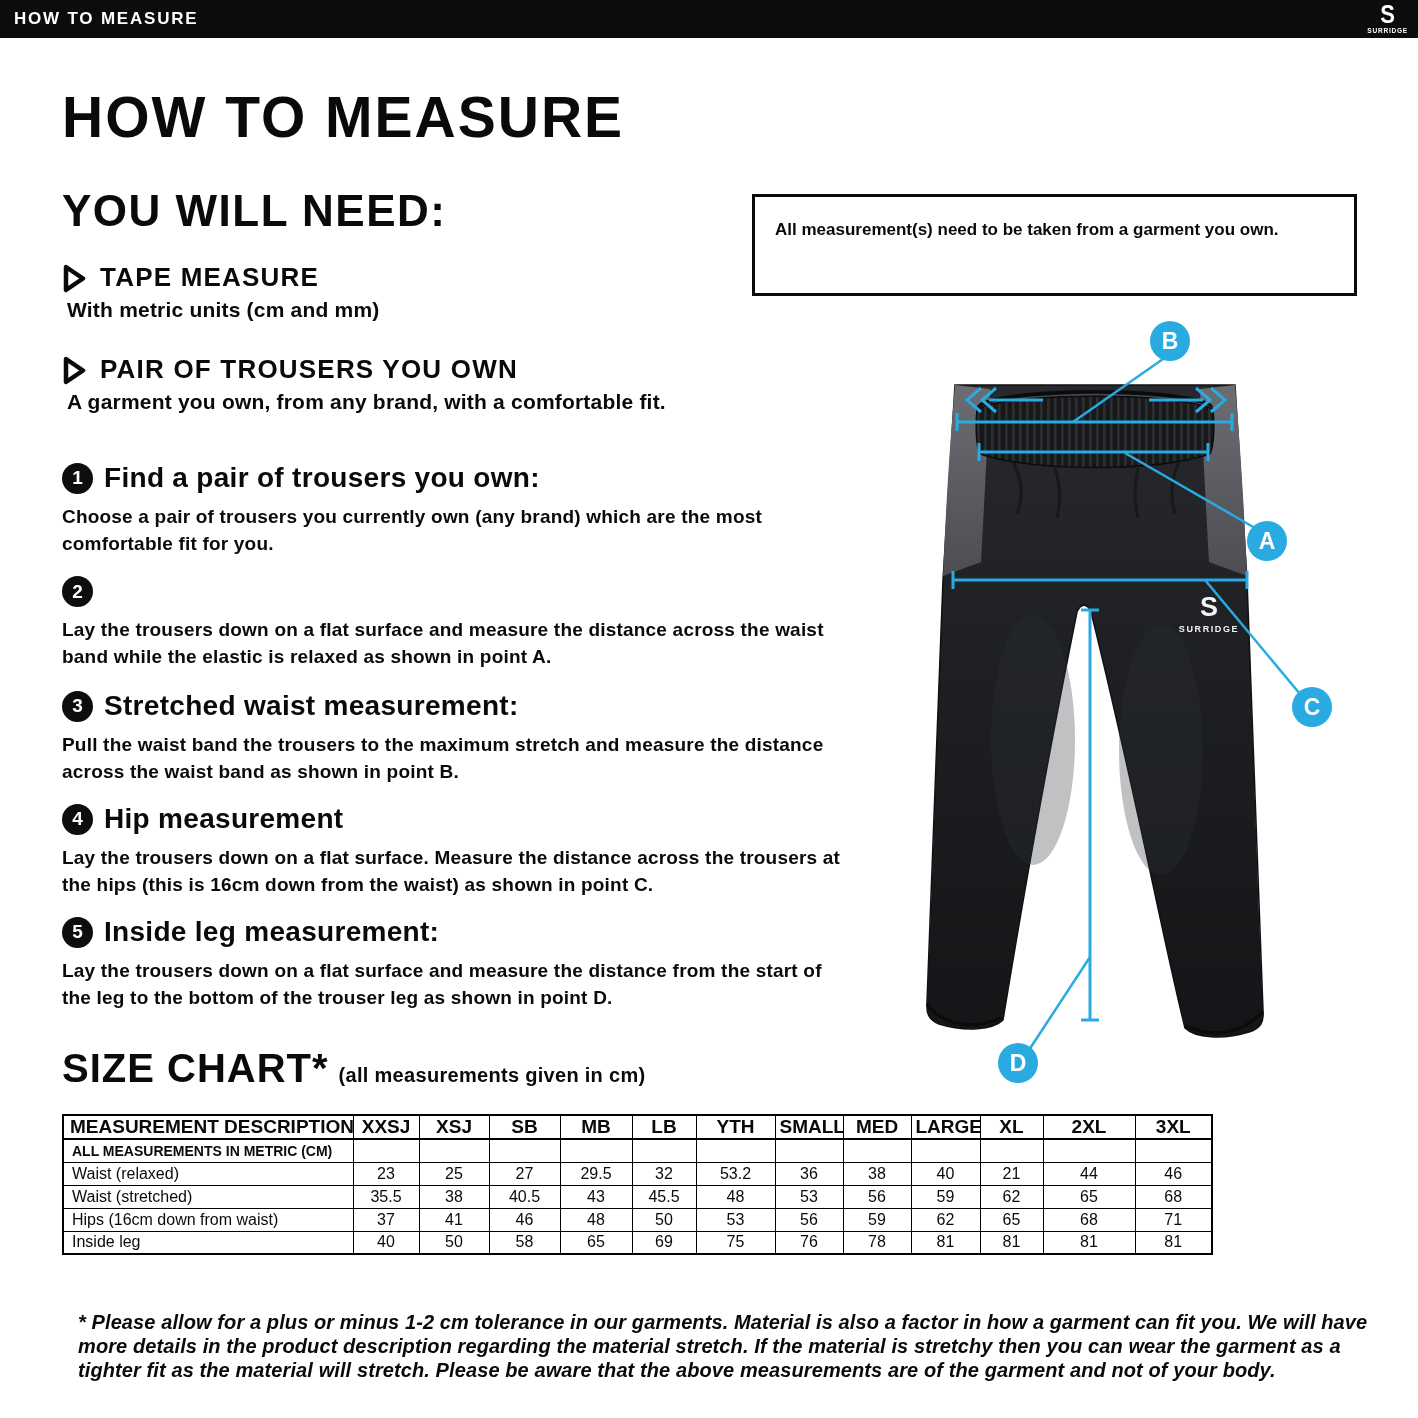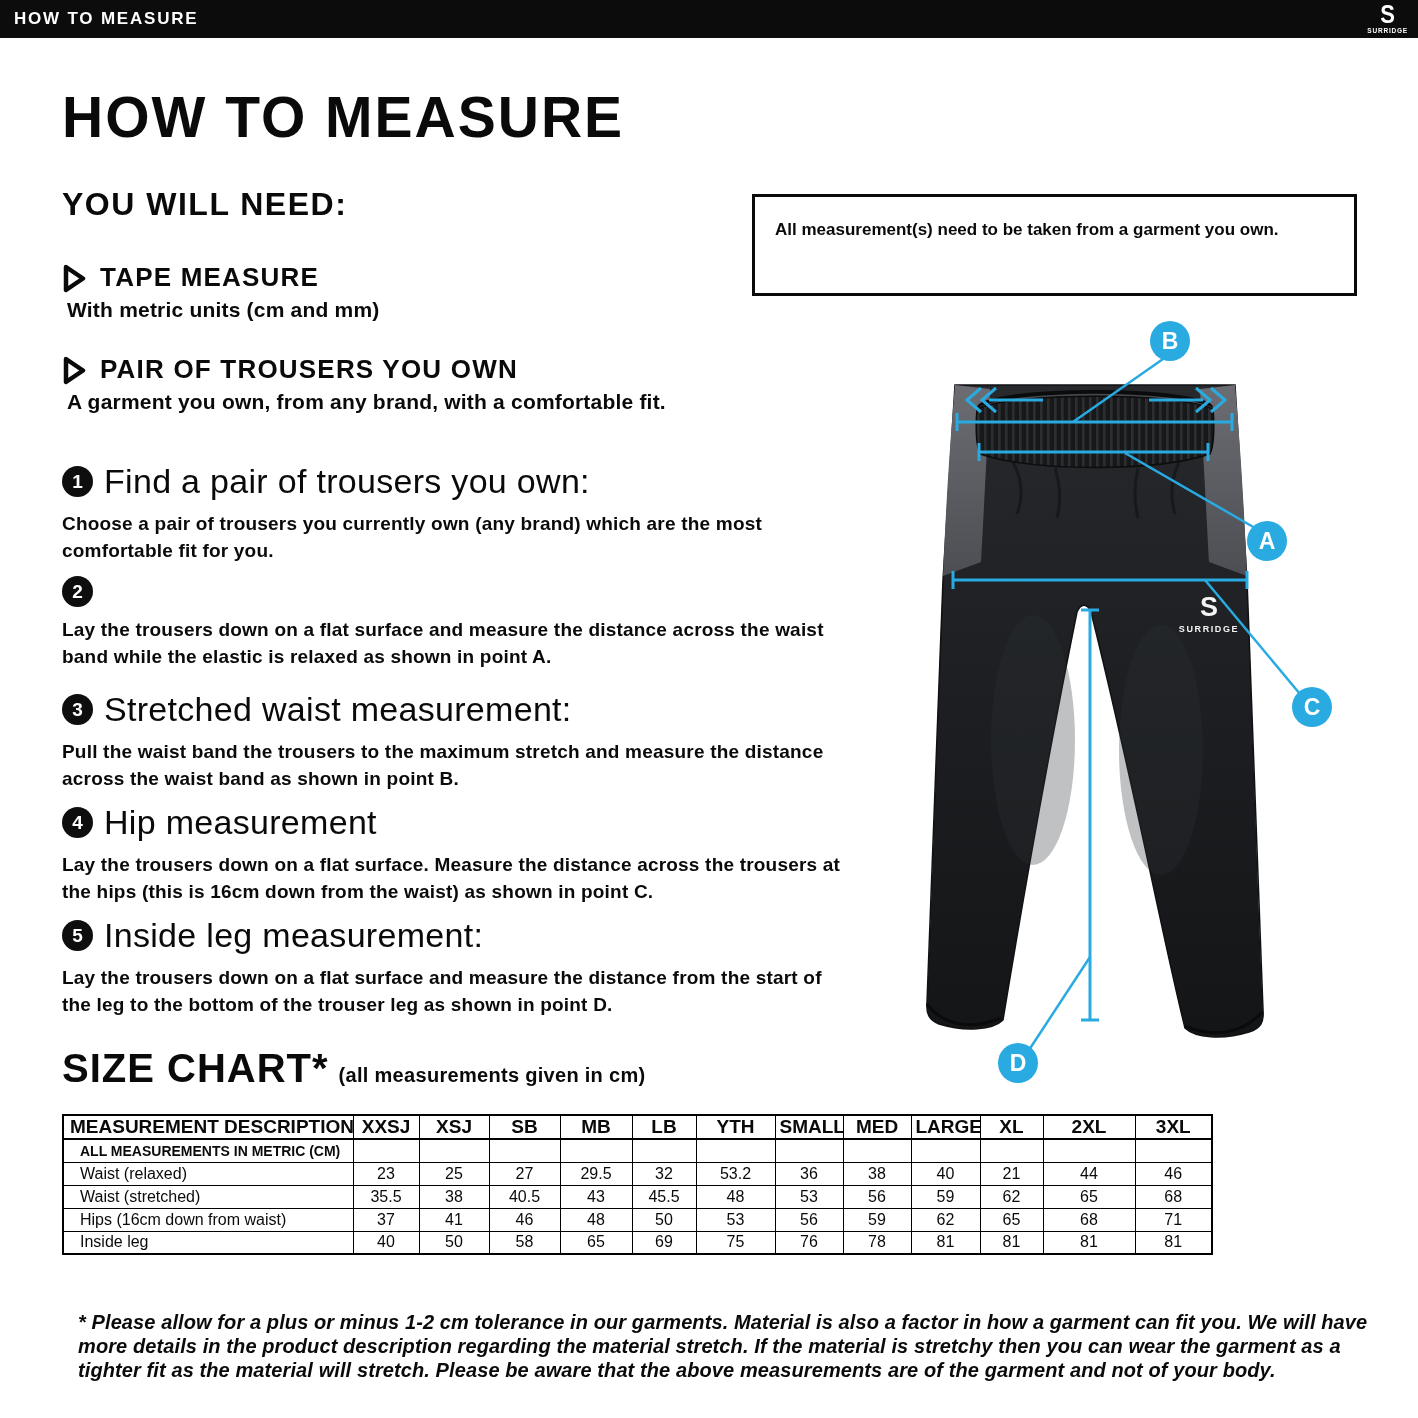--- a/index.html
+++ b/index.html
@@ -23,36 +23,36 @@
     color:#ffffff;font-size:22px;font-weight:bold;transform:scaleY(1.15);
   }
   .topbar-logo .word{
     color:#ffffff;font-size:6.5px;font-weight:bold;letter-spacing:.8px;margin-top:2px;
   }
   
   .h1{
     position:absolute;left:62px;top:84px;font-size:57px;font-weight:bold;letter-spacing:2px;
   }
   .h2-need{
-    position:absolute;left:62px;top:186px;font-size:32px;font-weight:bold;letter-spacing:1.5px;
+    position:absolute;left:62px;top:186px;font-size:44px;font-weight:bold;letter-spacing:1.5px;
   }
   
   .need-item{position:absolute;left:62px;}
   .need-item .title-row{display:flex;align-items:flex-end;gap:13px;}
   .need-item .title{font-size:26px;font-weight:bold;letter-spacing:1.2px;}
   .need-item .desc{font-size:21px;font-weight:bold;margin-top:5px;margin-left:5px;letter-spacing:.2px;}
   .tri-icon{display:block;}
   
   .step{position:absolute;left:62px;width:800px;}
   .step .head{display:flex;align-items:center;gap:11px;}
   .step .num{
     width:31px;height:31px;border-radius:50%;background:#0e0e0e;color:#fff;
     display:flex;align-items:center;justify-content:center;font-size:19px;font-weight:bold;flex:0 0 31px;
   }
-  .step .title{font-size:34px;font-weight:normal;letter-spacing:.3px;}
+  .step .title{font-size:28px;font-weight:bold;letter-spacing:.3px;}
   .step .desc{
     font-size:19px;font-weight:bold;line-height:27px;margin-top:9px;max-width:790px;letter-spacing:.2px;
   }
   
   .note-box{
     position:absolute;left:752px;top:194px;width:605px;height:102px;box-sizing:border-box;
     border:3px solid #0a0a0a;padding:16px 18px 0 20px;
   }
   .note-box .txt{font-size:17px;font-weight:bold;line-height:34px;display:block;max-width:565px;}
   
@@ -64,21 +64,21 @@
   table.sizechart{
     position:absolute;left:62px;top:1114px;width:1149px;table-layout:fixed;
     border-collapse:collapse;border:2px solid #000;
   }
   table.sizechart th,table.sizechart td{
     border:1px solid #000;padding:0 4px;height:23px;box-sizing:border-box;
     text-align:center;vertical-align:middle;overflow:hidden;white-space:nowrap;
   }
   table.sizechart thead th{height:21px;font-size:19px;font-weight:bold;border-bottom:2px solid #000;}
   table.sizechart thead th.first{text-align:left;padding-left:6px;}
-  table.sizechart td.rowlabel{text-align:left;padding-left:16px;font-size:16px;}
+  table.sizechart td.rowlabel{text-align:left;padding-left:8px;font-size:16px;}
   table.sizechart tr.unitrow td{font-size:14px;font-weight:bold;}
   table.sizechart td.val{font-size:16px;}
   
   .footnote{
     position:absolute;left:78px;top:1290px;width:1325px;
     font-size:20px;font-weight:bold;font-style:italic;line-height:24px;letter-spacing:.1px;
   }
 </style>
 </head>
 <body>

